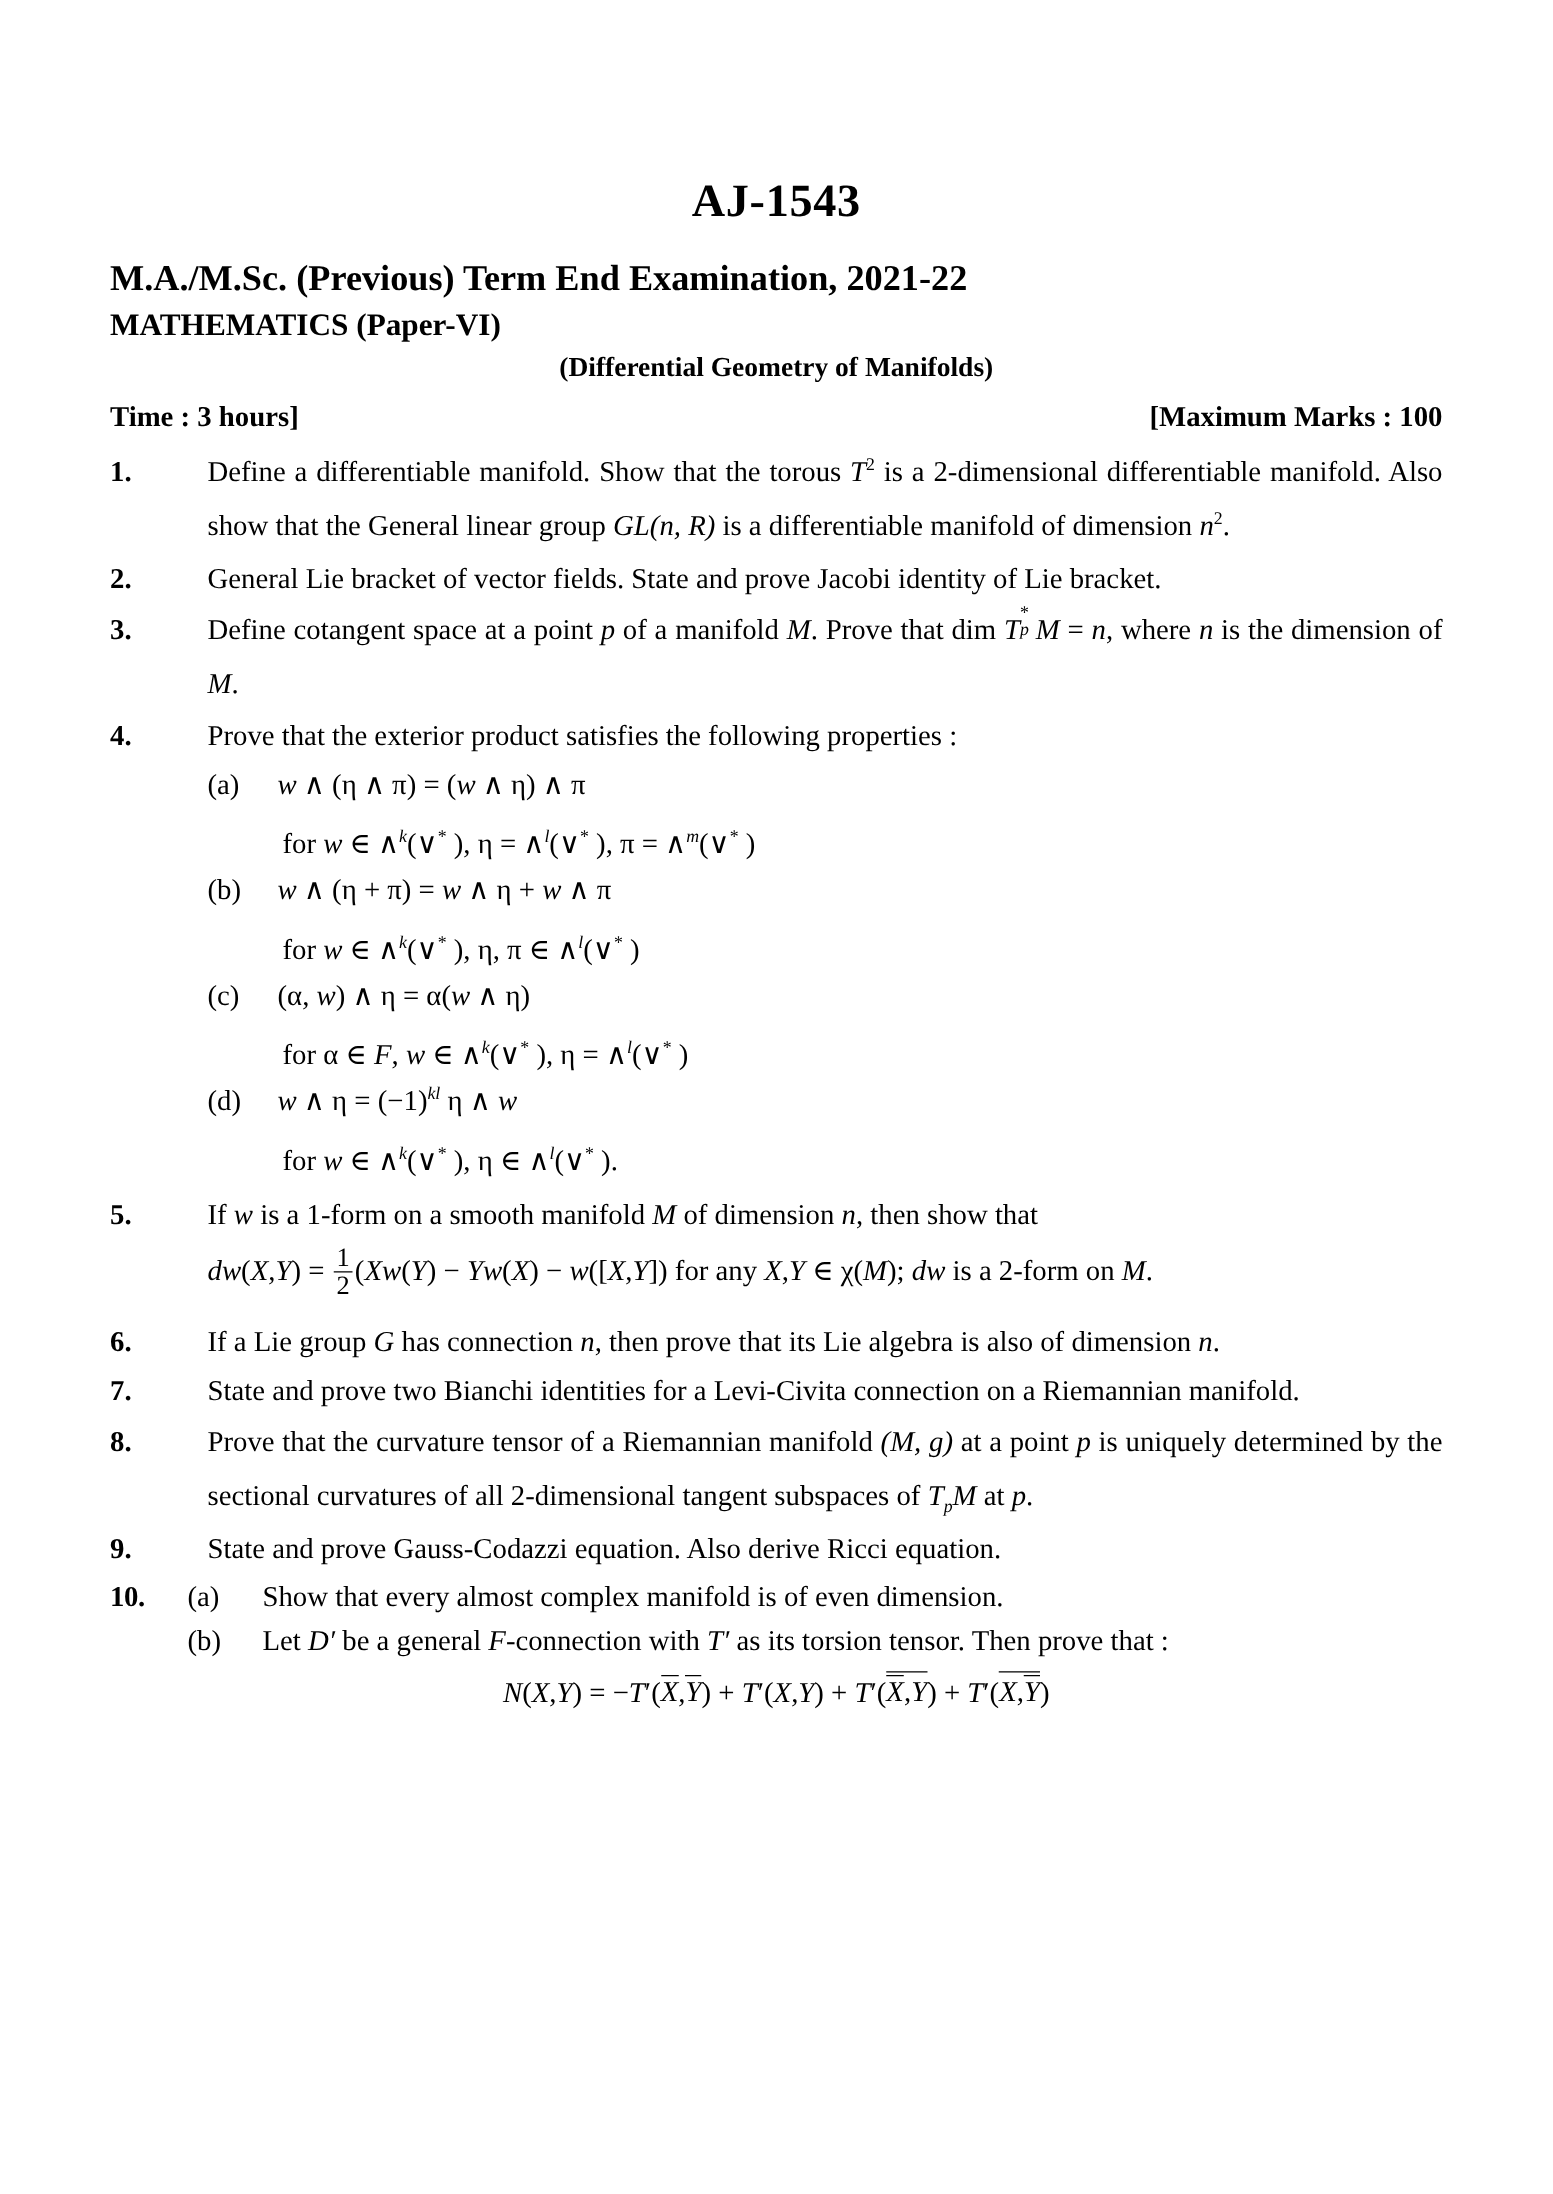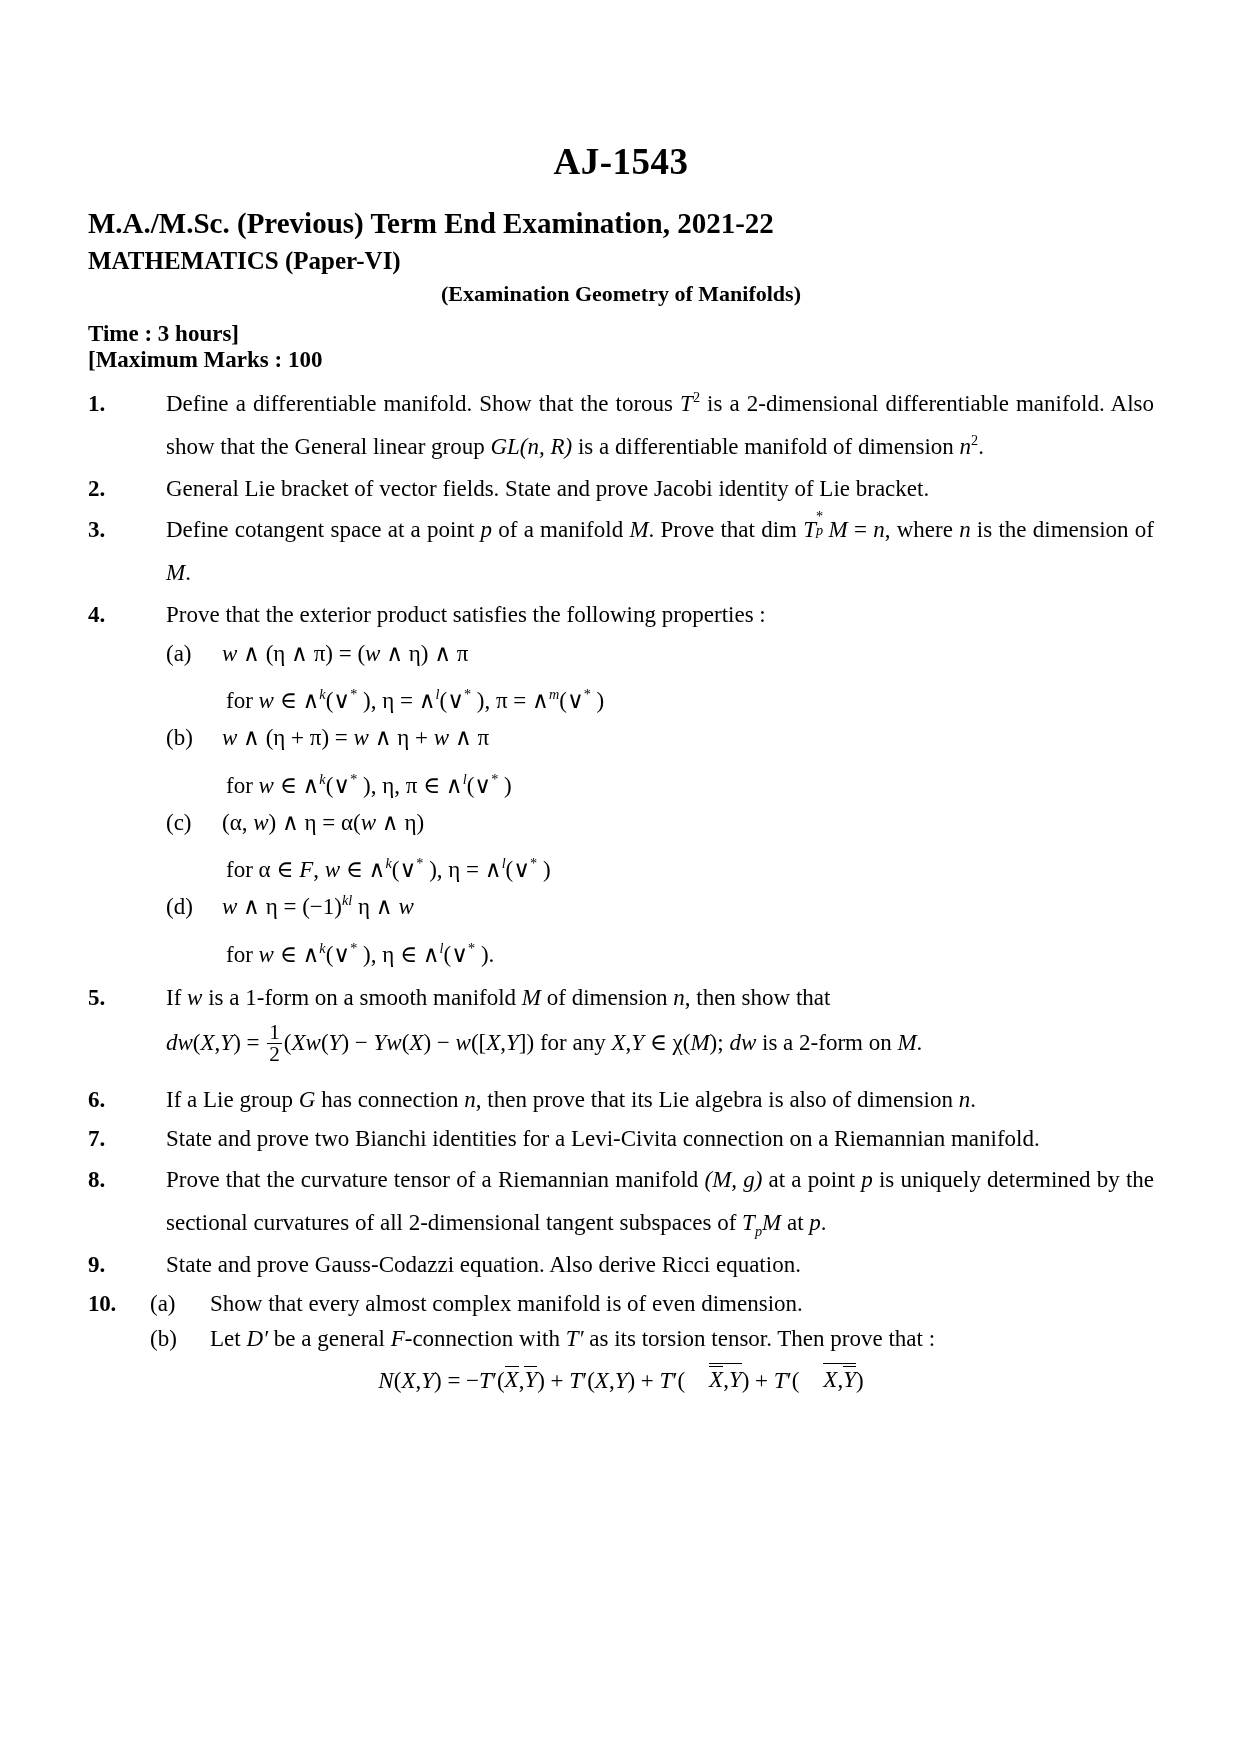--- a/index.html
+++ b/index.html
@@ -50,21 +50,20 @@
   }
 
   
   .meta-row {
     display: flex;
     justify-content: space-between;
     align-items: baseline;
     font-weight: bold;
     font-size: 23px;
     margin: 0 0 10px 0;
-    flex-direction: column;
   }
 
   
   .note-row {
     display: flex;
     align-items: baseline;
     margin: 0 0 10px 0;
   }
   .note-label {
     font-weight: bold;
@@ -201,34 +200,33 @@
     display: inline-block;
     border-top: 1.3px solid #000;
     padding-top: 1px;
     line-height: 1;
   }
   .dovl {
     display: inline-block;
     border-top: 1.3px solid #000;
     padding-top: 2.5px;
     line-height: 1;
-    margin-left: 24px;
   }
   .gap6 { height: 6px; }
   .gap10 { height: 10px; }
 </style>
 </head>
 <body>
 
 <div class="page">
 
   <div class="code">AJ-1543</div>
   <div class="exam-title">M.A./M.Sc. (Previous) Term End Examination, 2021-22</div>
   <div class="subject">MATHEMATICS (Paper-VI)</div>
-  <div class="paper-name">(Examination  Geometry of Manifolds)</div>
+  <div class="paper-name">(Differential  Geometry of Manifolds)</div>
 
   <div class="meta-row">
     <span>Time : 3 hours]</span>
     <span>[Maximum Marks : 100</span>
   </div>
 
 
   <div class="q">
     <span class="q-num">1.</span>
     <span class="q-body loose"><span>Define a differentiable manifold. Show that the torous </span><span class="it">T</span><sup class="st">2</sup><span> is a 2-dimensional differentiable manifold. Also show that the General linear group </span><span class="it">GL</span><span class="it">(n, R)</span><span> is a differentiable manifold of dimension </span><span class="it">n</span><sup class="st">2</sup><span>.</span></span>

